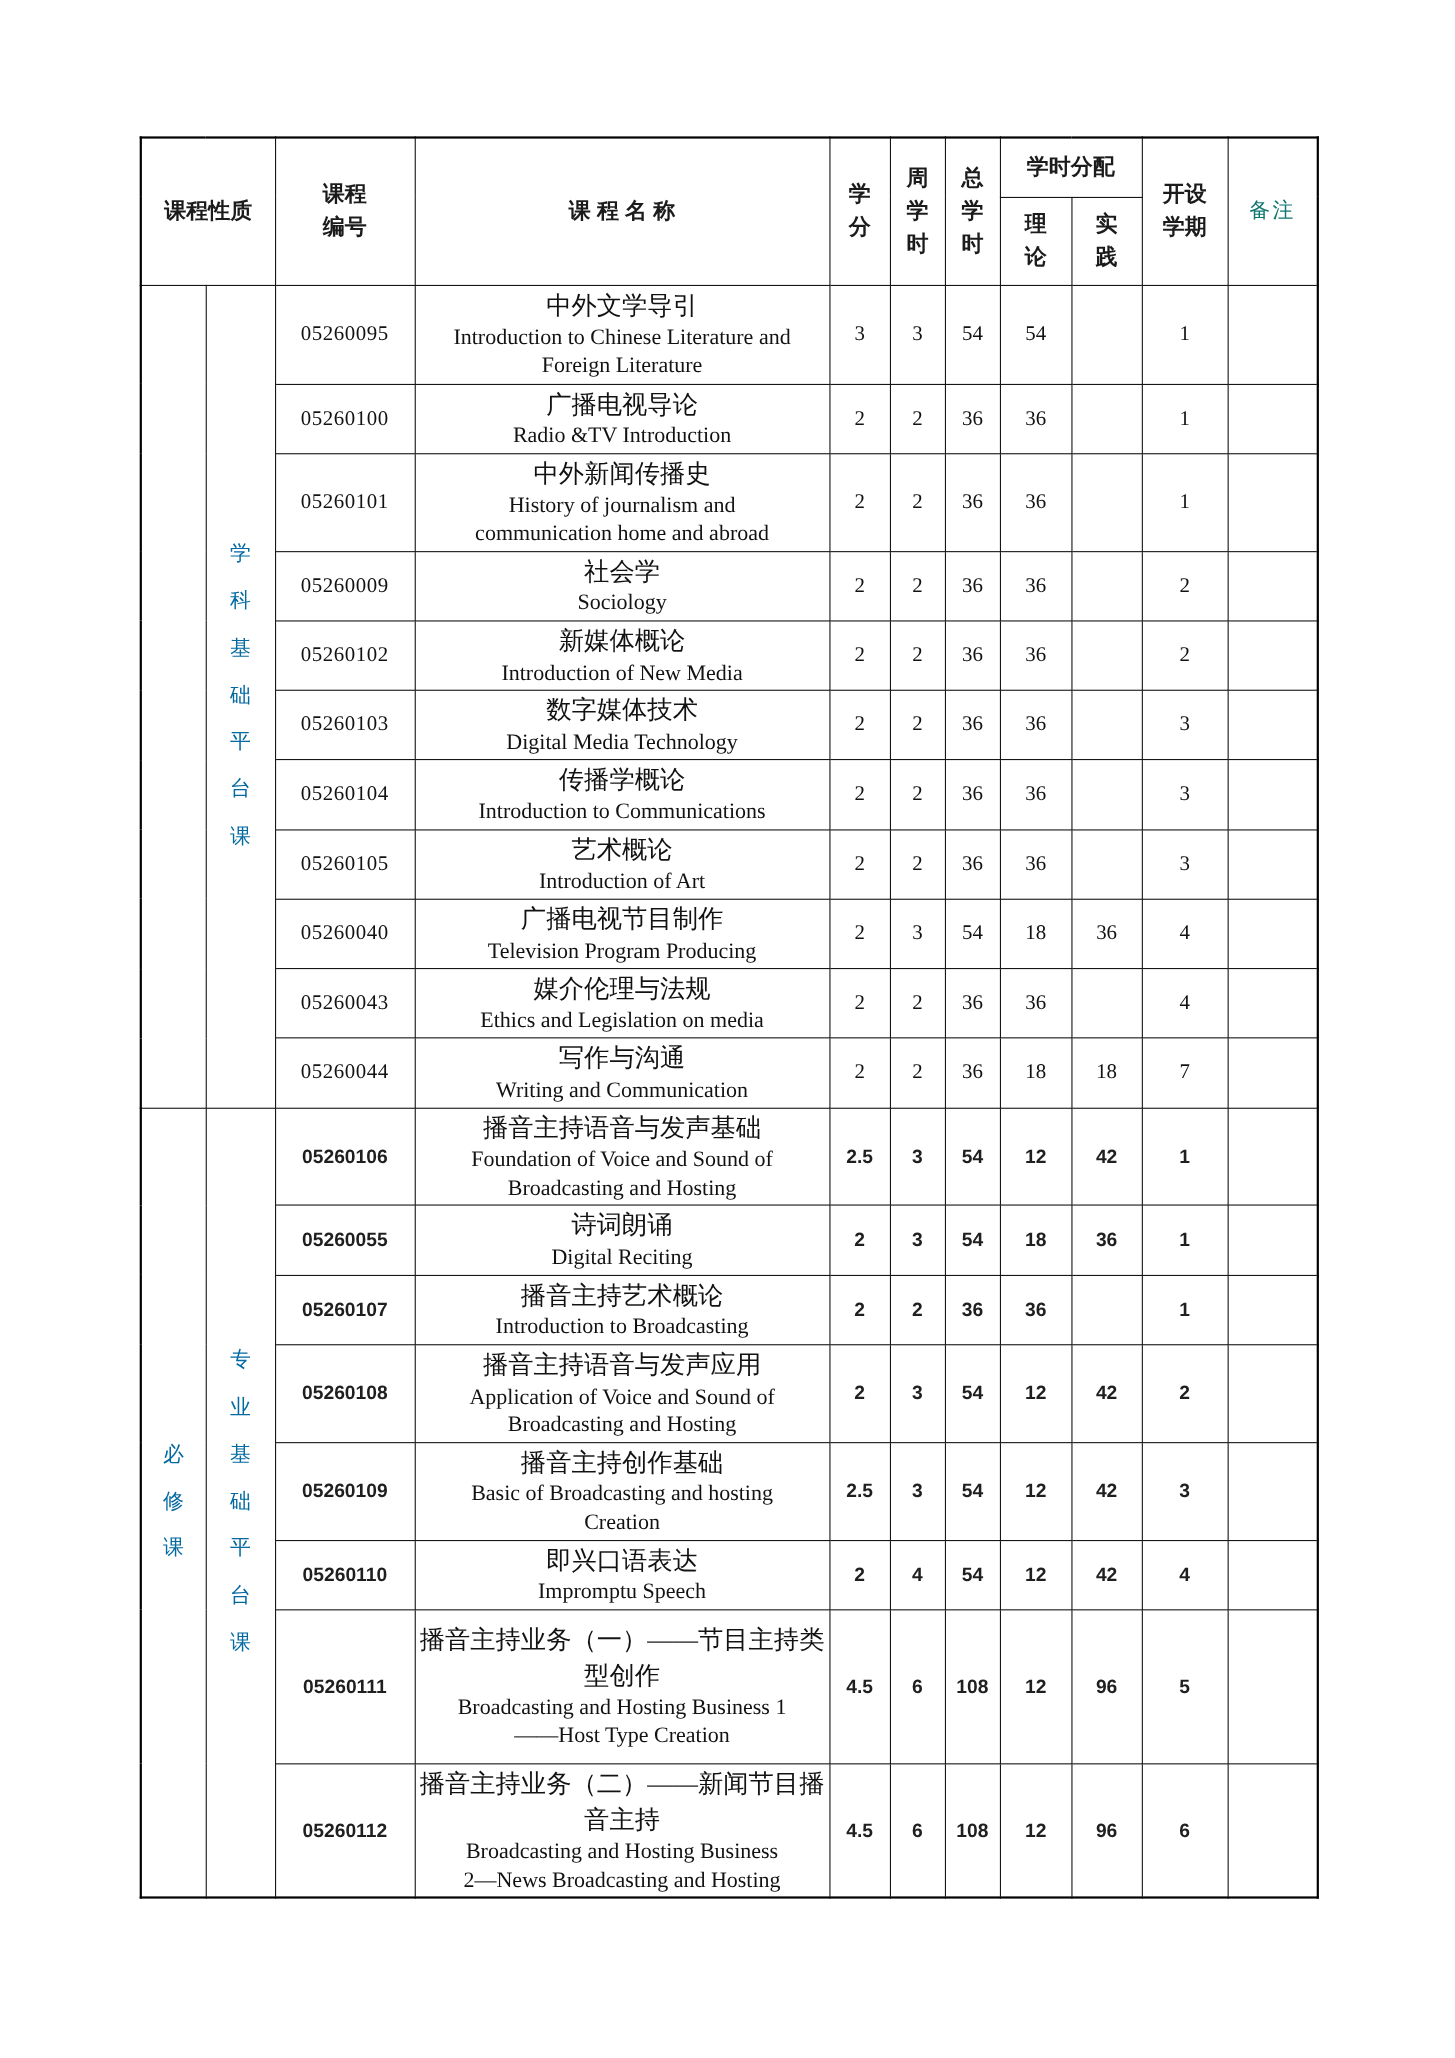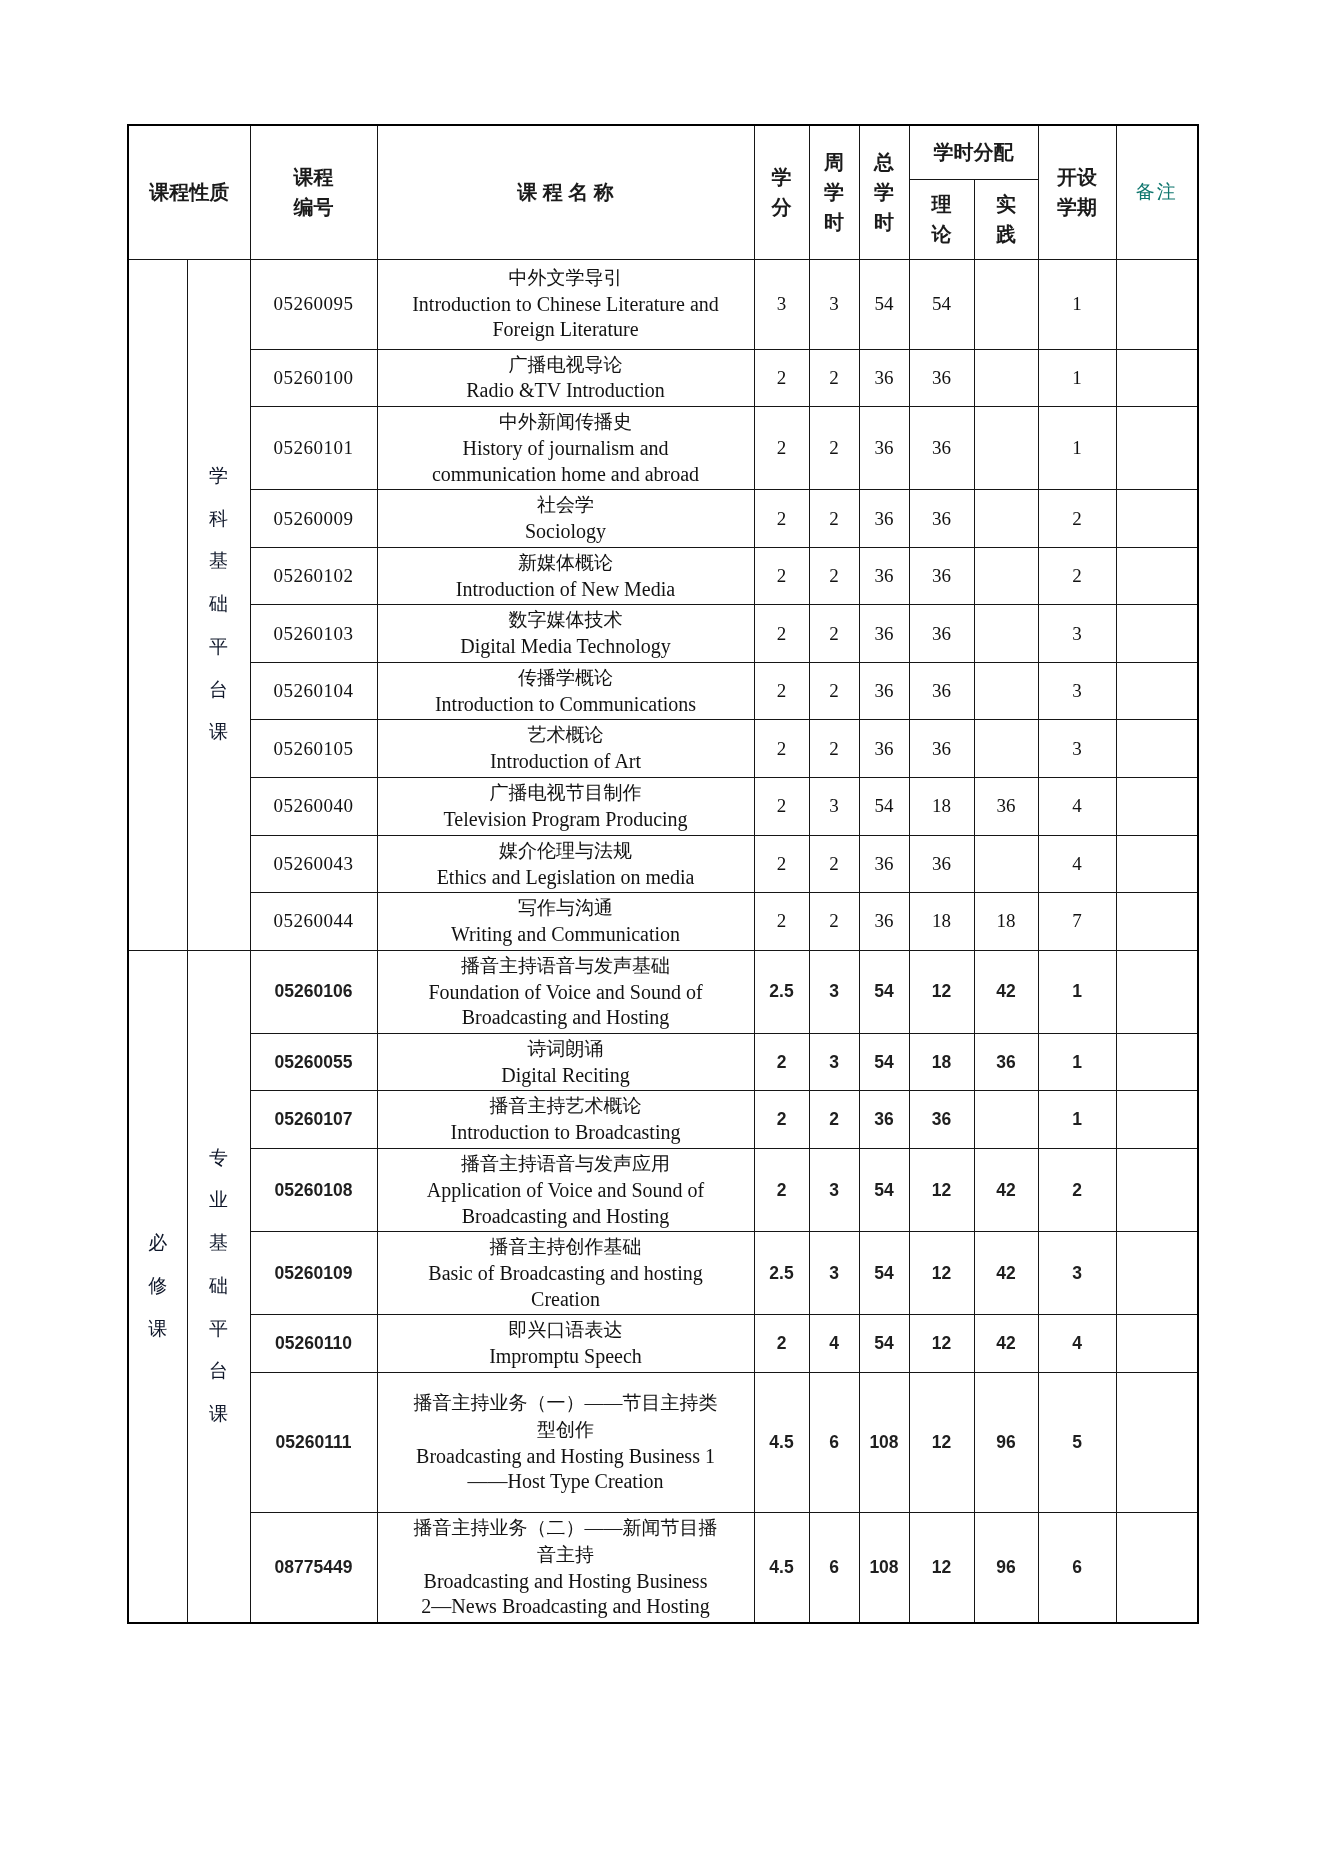--- a/index.html
+++ b/index.html
@@ -24,32 +24,32 @@
     font-family:"Liberation Sans","DejaVu Sans",sans-serif;
     font-weight:600;font-size:20px;line-height:1.5;
     white-space:pre-line;color:#1b1b1b;
   }
   thead tr.h1{height:54px;}
   thead tr.h2{height:80px;}
   th.remarks-h{
     font-family:"Liberation Serif","DejaVu Serif",serif;
     font-weight:400;font-size:19px;color:#0f766e;letter-spacing:2px;
   }
-  .zh{font-size:19px;line-height:1.42;white-space:pre-line;}
+  .zh{font-size:23px;line-height:1.42;white-space:pre-line;}
   .en{font-size:20px;line-height:1.28;white-space:pre-line;}
   td.numtd{font-size:19px;}
   td.codetd{font-size:19px;letter-spacing:0.5px;}
   tr.s2 td.numtd, tr.s2 td.codetd{
     font-family:"Liberation Sans","DejaVu Sans",sans-serif;
     font-weight:600;font-size:17.5px;color:#1f1f1f;letter-spacing:0;
   }
   td.vcell{padding:0;}
   .vlabel{
     width:1.06em;margin:0 auto;font-size:19px;line-height:2.25;
-    text-align:center;word-break:break-all;white-space:normal;color:#0f172a;
+    text-align:center;word-break:break-all;white-space:normal;color:#0369a1;
   }
 </style>
 </head>
 <body>
 
 <div class="page">
   <table class="curriculum">
     <colgroup>
       <col style="width:59px">
         <col style="width:63px">
@@ -355,21 +355,21 @@
           </td>
           <td class="numtd">4.5</td>
           <td class="numtd">6</td>
           <td class="numtd">108</td>
           <td class="numtd">12</td>
           <td class="numtd">96</td>
           <td class="numtd">5</td>
           <td class="numtd"></td>
         </tr>
         <tr class="s2" style="height: 104px;">
-          <td class="codetd">08775449</td>
+          <td class="codetd">05260112</td>
           <td>
             <div class="zh">播音主持业务（二）——新闻节目播
 音主持</div>
             <div class="en">Broadcasting and Hosting Business
 2—News Broadcasting and Hosting</div>
           </td>
           <td class="numtd">4.5</td>
           <td class="numtd">6</td>
           <td class="numtd">108</td>
           <td class="numtd">12</td>

